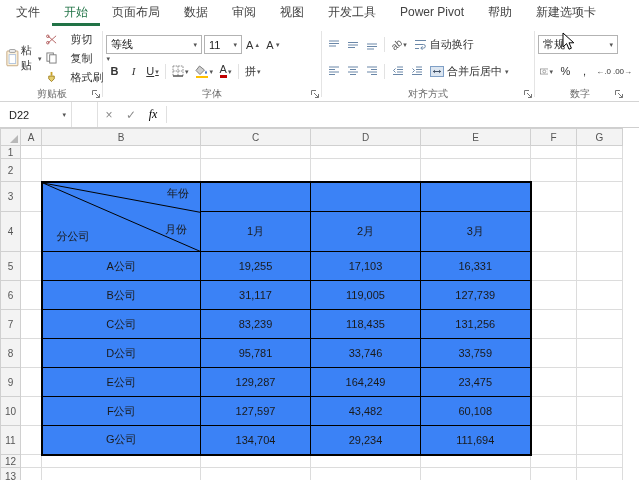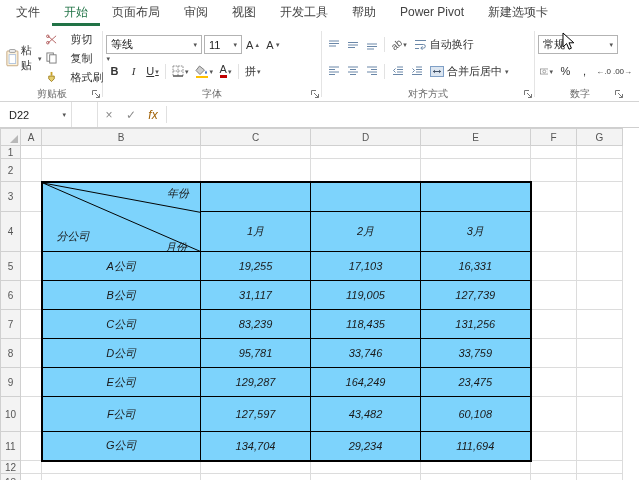--- a/index.html
+++ b/index.html
@@ -36,61 +36,62 @@
   .sup { font-size:6px; vertical-align:top; color:#555; }
   .msep { width:1px; height:15px; background:#e2e2e2; margin:0 2px; }
   .txtbtn { display:flex; align-items:center; gap:3px; font-size:11px; color:#333; padding:0 3px; height:20px; white-space:nowrap; }
   .ab-rot { display:inline-block; transform:rotate(-40deg); font-size:10px; color:#555; }
 
   
   .formula-bar { height:26px; display:flex; align-items:stretch; background:#fff; border-bottom:1px solid #cfcfcf; }
   .name-box { width:72px; display:flex; align-items:center; justify-content:space-between; font-size:11px; color:#222; padding:0 5px 0 9px; border-right:1px solid #e0e0e0;gap:13px; }
   .fb-handle { width:26px; border-right:1px solid #e0e0e0; }
   .fb-btn { width:22px; display:flex; align-items:center; justify-content:center; font-size:12px; color:#8a8a8a; }
-  .fb-btn.fx { font-style:italic; font-family:Liberation Sans, sans-serif; color:#a16207; }
+  .fb-btn.fx { font-style:italic; font-family:Liberation Serif, serif; color:#000000; }
   .fb-sep { width:1px; background:#e0e0e0; margin:4px 2px; }
   .fb-input { flex:1; font-size:11px; padding:0 6px; display:flex; align-items:center; color:#222; }
 
   
   .grid-area { height:352px; overflow:hidden; background:#fff; }
   table.sheet { border-collapse:collapse; table-layout:fixed; width:639px; }
   .sheet th, .sheet td { padding:0; overflow:hidden; white-space:nowrap; vertical-align:middle; }
   .ch, .rh, .corner { background:#f3f3f3; border:1px solid #d0d0d0; font-size:10px; font-weight:normal; color:#555; text-align:center; }
   .corner { position:relative; }
   .ctri { position:absolute; right:2px; bottom:2px; width:0; height:0; border-left:8px solid transparent; border-bottom:8px solid #b8b8b8; }
   .c { border:1px solid #dcdcdc; background:#fff; }
   .nf { border:none; background:#fff; }
-  .tb { border:1px solid #000; font-size:11px; color:#1a1a1a; text-align:center; background:#7dd3fc;font-style:italic; }
+  .tb { border:1px solid #000; font-size:11px; color:#1a1a1a; text-align:center; background:#3b82f6; }
   .bl2 { border-left:2px solid #000; }
   .br2 { border-right:2px solid #000; }
   .bt2 { border-top:2px solid #000; }
   .bb2 { border-bottom:2px solid #000; }
 
   .diag { position:relative; padding:0; }
   .dsvg { position:absolute; left:0; top:0; width:100%; height:100%; }
   .dsvg line { stroke:#000; stroke-width:1; }
   .d-year  { position:absolute; top:3px;  right:11px; font-size:11px; }
-  .d-month { position:absolute; top:57px; right:13px; font-size:11px; }
+  .d-month { position:absolute; top:39px; right:13px; font-size:11px; }
   .d-company { position:absolute; bottom:7px; left:14px; font-size:11px; }
 
   .cursor { position:absolute; left:562px; top:32px; z-index:20; pointer-events:none; }
   svg.icn { display:block; }
 </style>
 </head>
 <body>
 
 <div class="tab-bar">
   <div class="tab">文件</div>
   <div class="tab active">开始</div>
   <div class="tab">页面布局</div>
+  <div class="tab">数据</div>
   <div class="tab">审阅</div>
   <div class="tab">视图</div>
   <div class="tab">开发工具</div>
+  <div class="tab">Power Pivot</div>
   <div class="tab">帮助</div>
-  <div class="tab">Power Pivot</div>
   <div class="tab">新建选项卡</div>
 </div>
 
 <div class="ribbon">
 
   <div class="rgroup" style="width:100px">
     <div class="rg-content clip-content">
       <div class="paste-btn">
         <svg class="icn" width="20" height="24" viewBox="0 0 20 24">
             <rect x="2.5" y="2.5" width="15" height="20" rx="1" fill="#fdf2dc" stroke="#b49164"></rect>
@@ -447,21 +448,21 @@
   <th class="rh">9</th>
   <td class="c"></td>
   <td class="tb bl2">E公司</td>
   <td class="tb">129,287</td>
   <td class="tb">164,249</td>
   <td class="tb br2">23,475</td>
   <td class="c"></td>
           <td class="c"></td>
           <td class="nf"></td>
 </tr>
-<tr style="height:35px">
+<tr style="height:29px">
   <th class="rh">10</th>
   <td class="c"></td>
   <td class="tb bl2">F公司</td>
   <td class="tb">127,597</td>
   <td class="tb">43,482</td>
   <td class="tb br2">60,108</td>
   <td class="c"></td>
           <td class="c"></td>
           <td class="nf"></td>
 </tr>

